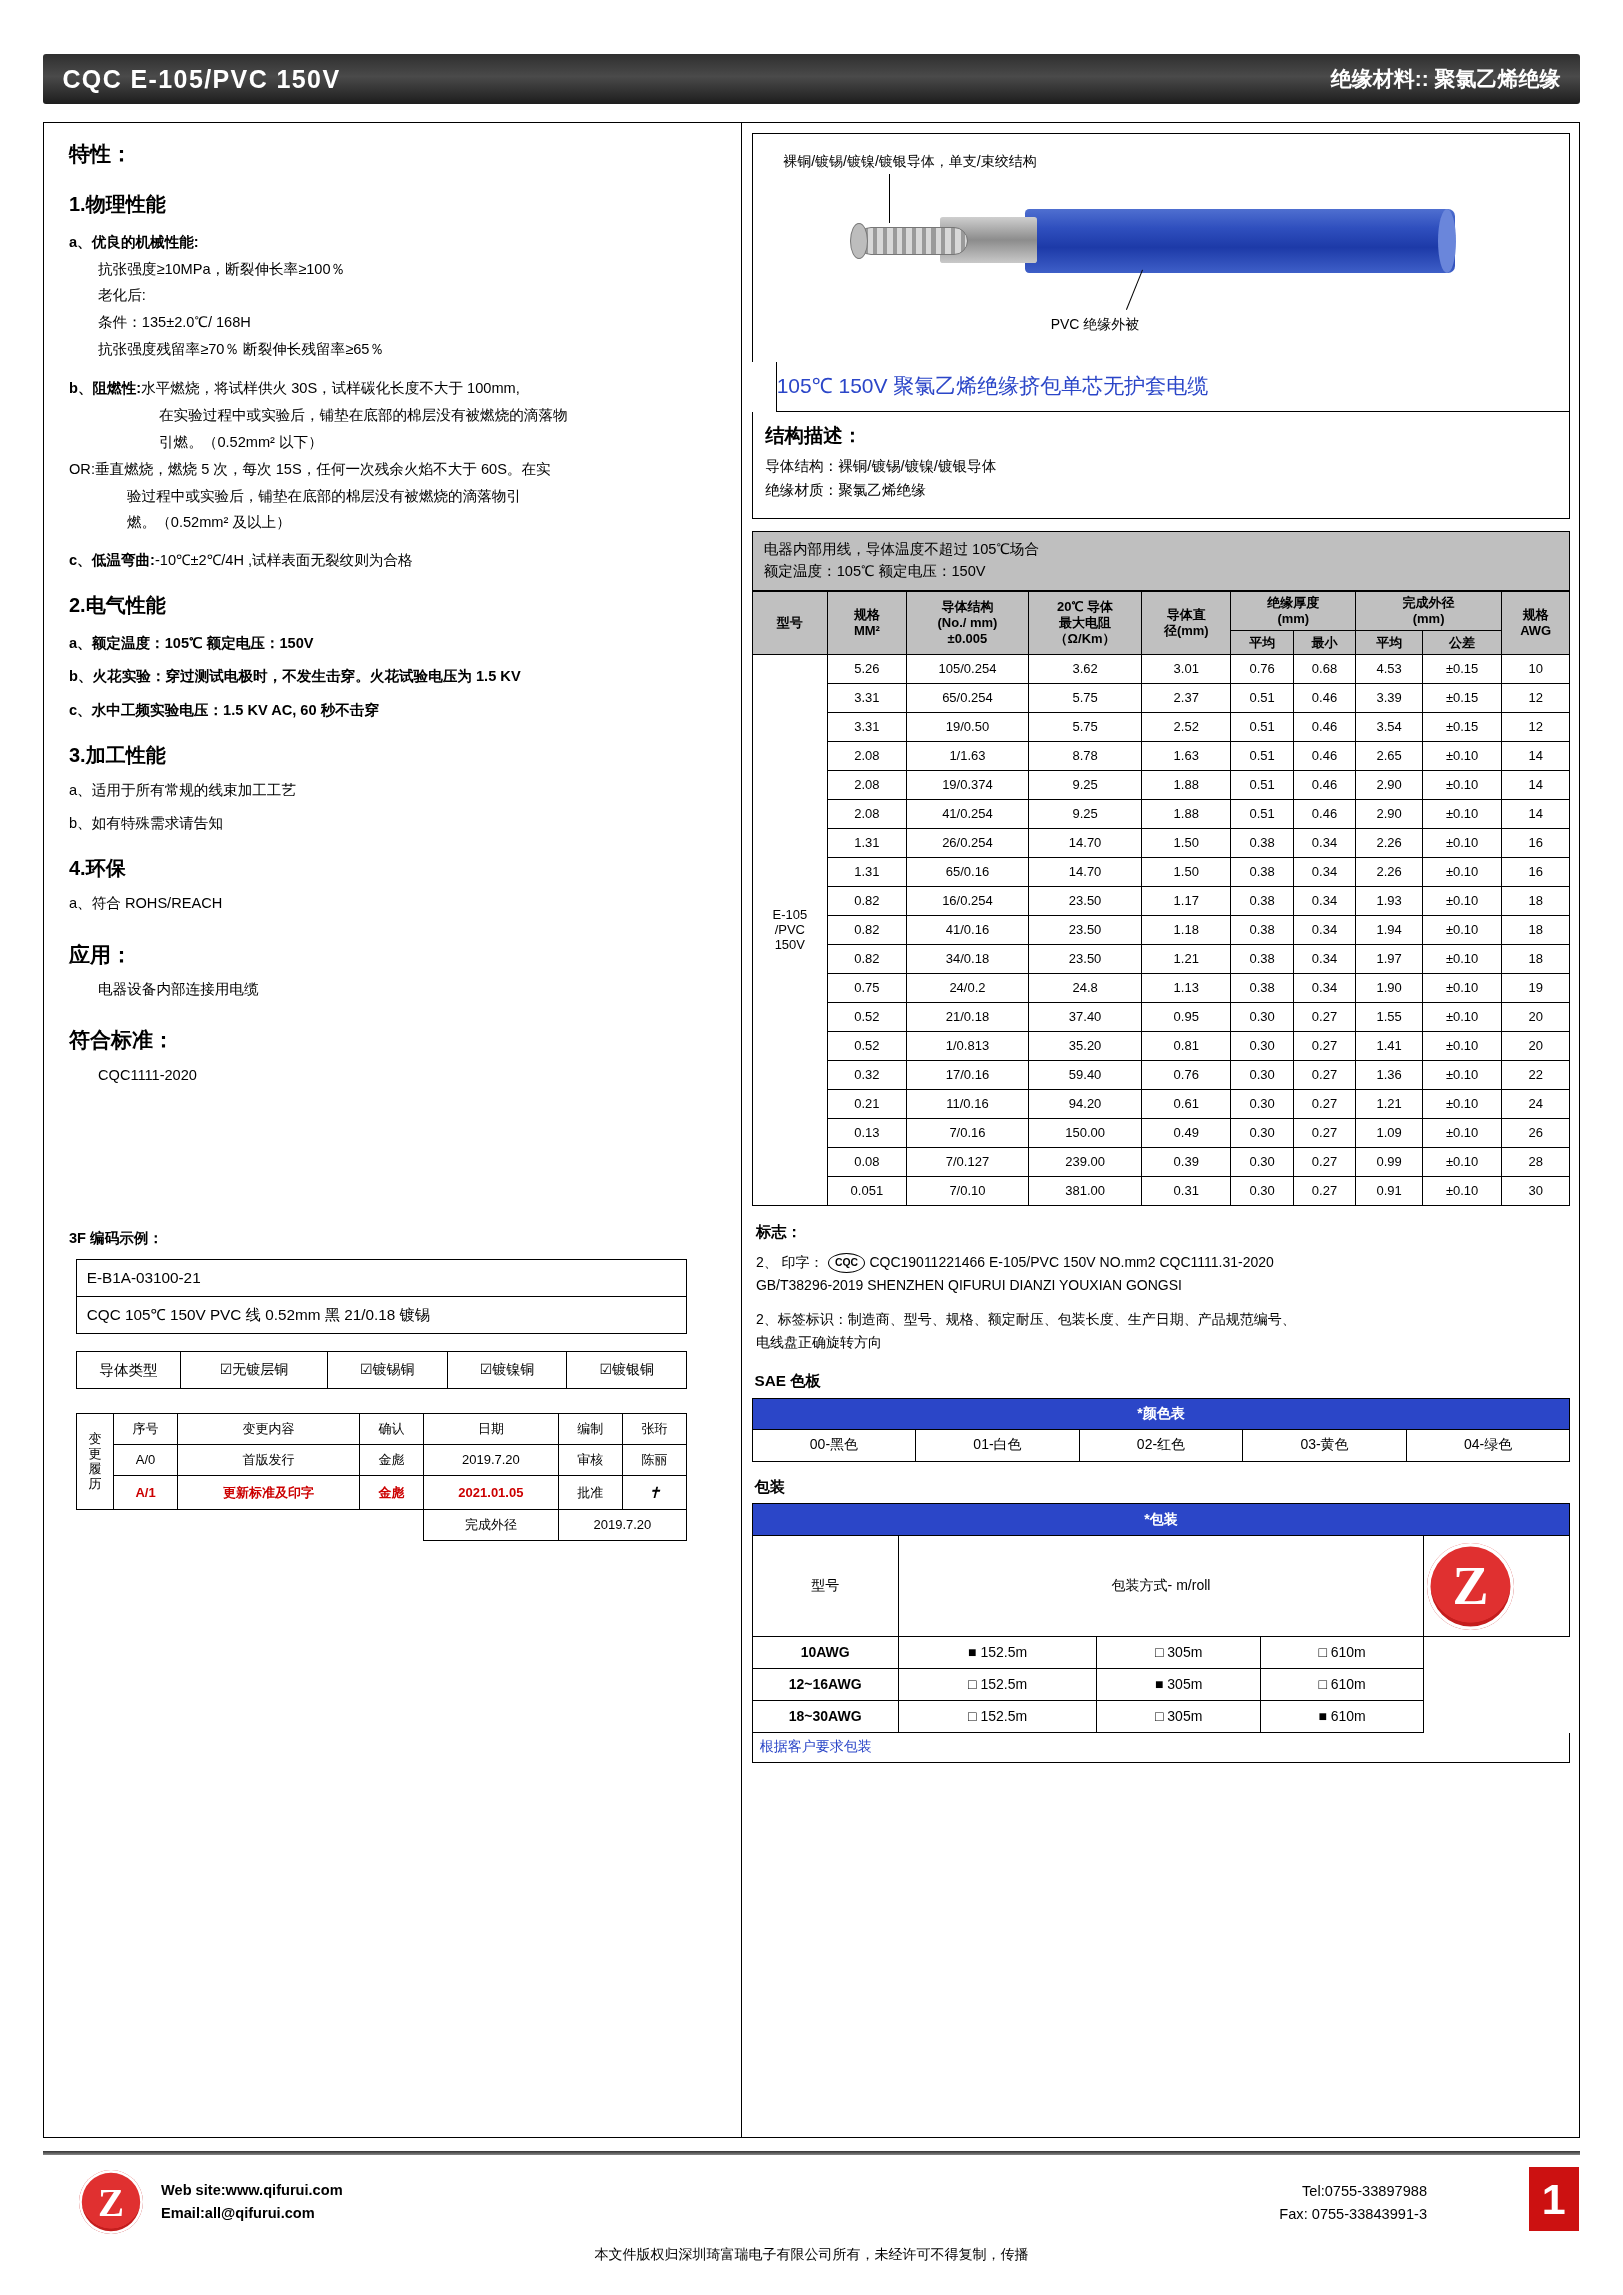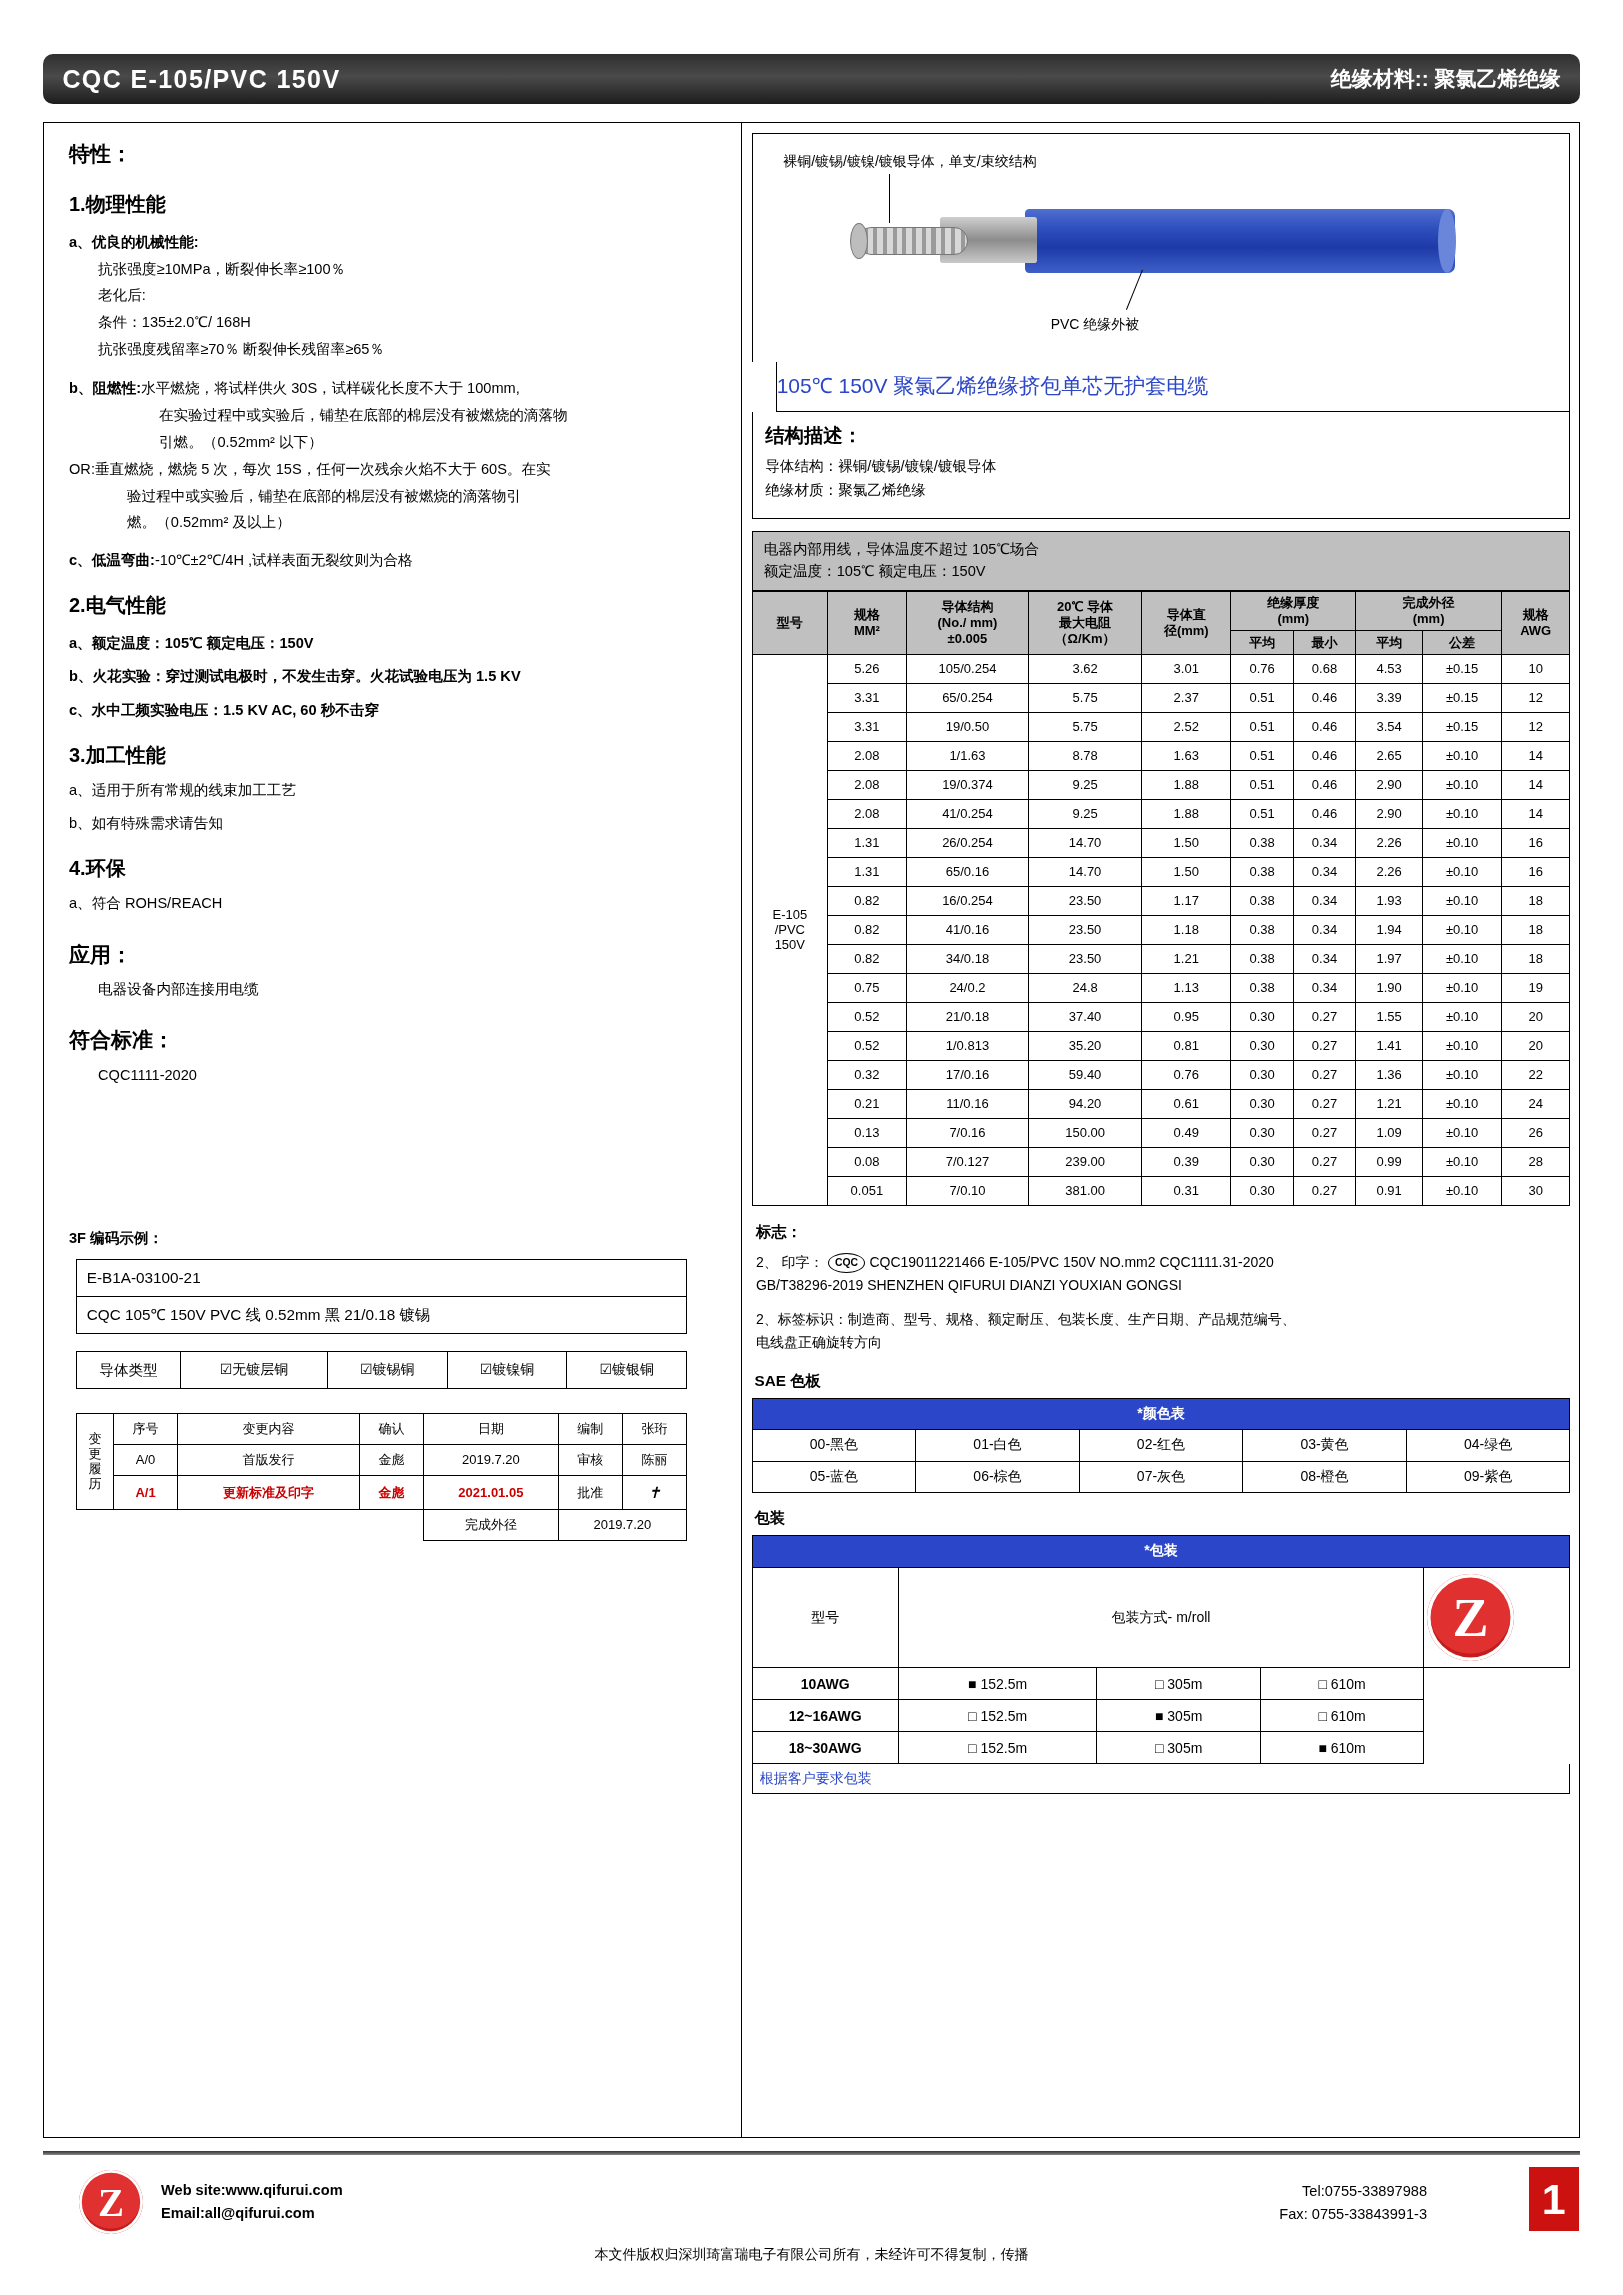--- a/index.html
+++ b/index.html
@@ -10,21 +10,21 @@
     font-family: "Liberation Sans", sans-serif;
     color: #000;
     -webkit-font-smoothing: antialiased;
   }
   .page { position: relative; width: 1623px; height: 2295px; padding: 0; }
 
   
   .hdr {
     position:absolute; left:43px; top:54px; width:1537px; height:50px;
     background: linear-gradient(to bottom, #2f2f2f 0%, #4a4a4a 45%, #1d1d1d 100%);
-    border-radius: 10px;
+    border-radius: 3px;
     display:flex; align-items:center; justify-content:space-between;
     padding: 0 19.4px;
   }
   .hdr-left { color:#fff; font-size:25px; letter-spacing:1.4px; font-weight:bold; font-family:"Liberation Sans", sans-serif;}
   .hdr-right { color:#fff; font-size:21px; font-weight:bold; }
 
   
   .frame {
     position:absolute; left:43px; top:122px; width:1537px; height:2016px;
     border:0.7px solid #000;
@@ -569,27 +569,20 @@
               <tr>
                 <td class="bluehead" colspan="5">*颜色表</td>
               </tr>
           <tr>
             <td>00-黑色</td>
             <td>01-白色</td>
             <td>02-红色</td>
             <td>03-黄色</td>
             <td>04-绿色</td>
           </tr>
-          <tr>
-            <td>05-蓝色</td>
-            <td>06-棕色</td>
-            <td>07-灰色</td>
-            <td>08-橙色</td>
-            <td>09-紫色</td>
-          </tr>
         </tbody>
           </table>
 
         <div class="pack-title">包装</div>
         <table class="pack">
           <tbody>
               <tr>
                 <td class="bluehead" colspan="5">*包装</td>
               </tr>
           <tr>

